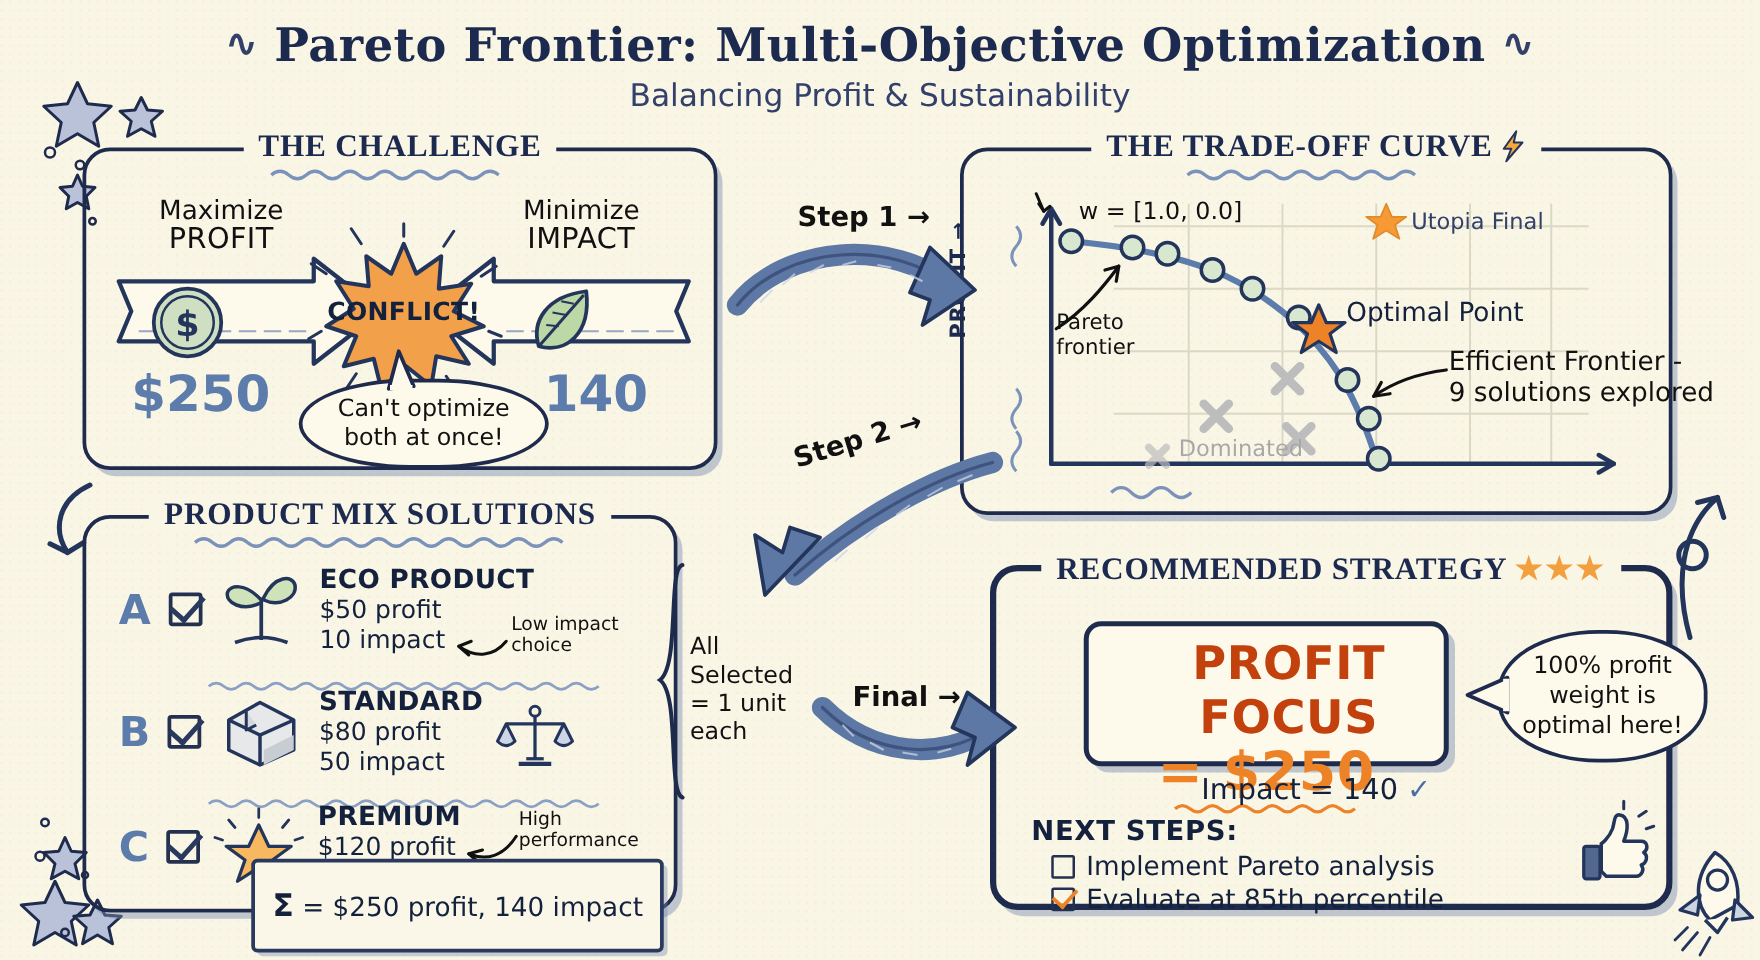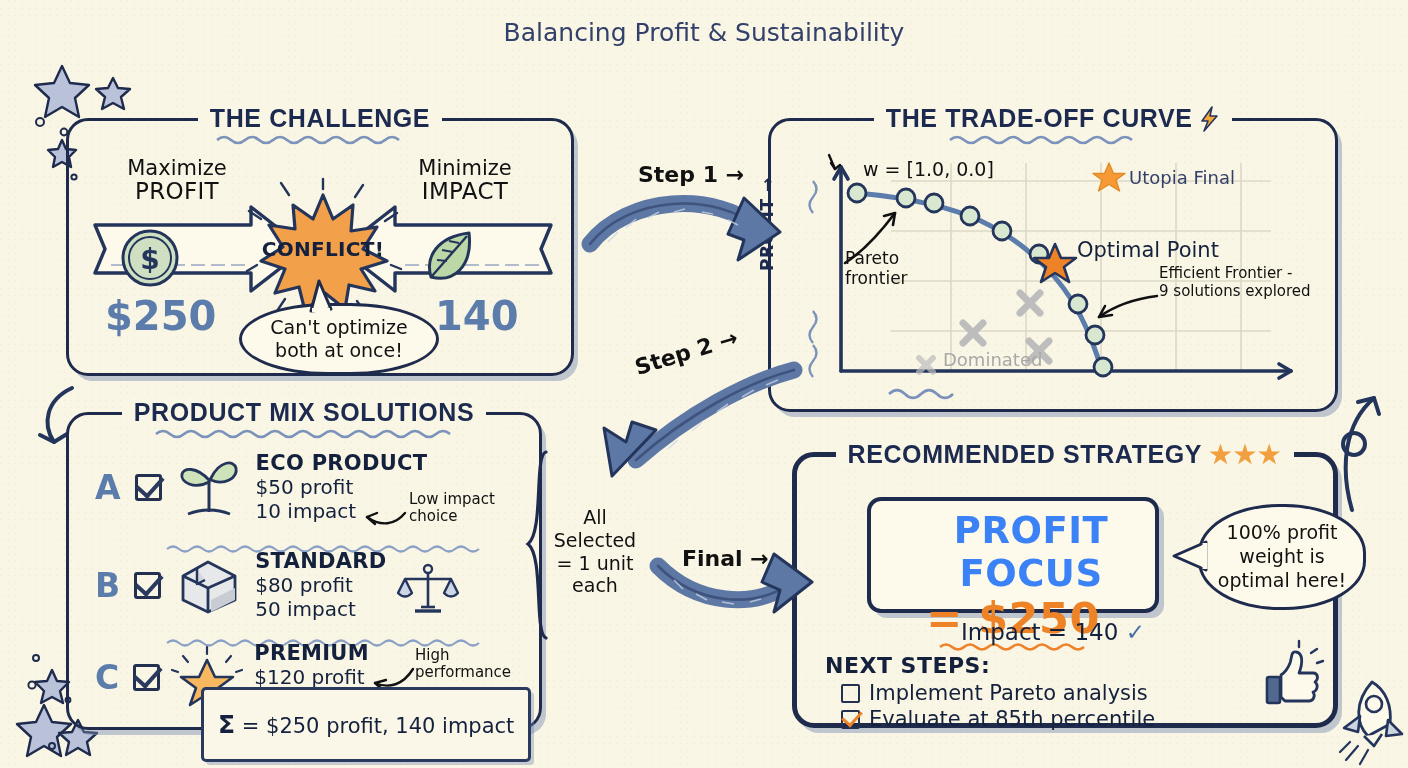--- a/index.html
+++ b/index.html
@@ -31,21 +31,21 @@
     border: 3px solid #1f2b4d;
     border-radius: 22px;
     background: transparent;
     box-shadow: 5px 6px 0 -1px rgba(120,140,175,.45);
   }
   .panel.thick { border-width: 5px; }
   .panel-title {
     position: absolute; top: -17px; left: 0; width: 100%;
     text-align: center; font-size: 25px; font-weight: 700;
     color: #1d2a4f; letter-spacing: .6px; white-space: nowrap;
-    font-family: Liberation Sans, sans-serif;
+    font-family: Liberation Serif, serif;
   }
   .panel-title span.bg { background:#faf6e6; padding: 0 12px; }
   .squig { position:absolute; left:50%; transform:translateX(-50%); }
 
   
   .goal-label { font-size: 21px; color:#111; line-height: 1.05; text-align:center; font-weight:400;}
   .goal-label b { font-size: 23px; font-weight:400; letter-spacing:.3px; }
   .bignum { font-size: 40px; font-weight: 700; color:#5c7cab; }
   .conflict-text {
     font-size: 20px; font-weight:700; color:#14213d; letter-spacing:.3px;
@@ -77,29 +77,29 @@
   }
   .pname { font-size:21px; font-weight:700; color:#14213d; letter-spacing:.3px;}
   .pline { font-size:20px; color:#14213d; }
   .ptag { font-size:15px; color:#111; line-height:1.1; }
   .sum-box {
     border:3px solid #2a3a5e; border-radius:5px; background:#fbf7e8;
     font-size:21px; color:#14213d; padding:20px 14px;
     box-shadow: 4px 4px 0 -1px rgba(120,140,175,.4);
     white-space:nowrap;
   }
-  .brace-txt { font-size:19px; color:#111; text-align:center; line-height:1.2;}
+  .brace-txt { font-size:19px; color:#111; text-align:left; line-height:1.2;}
 
   
   #focus-box {
     position:absolute; border:4px solid #1f2b4d; border-radius:14px;
     background:#fdfaec; text-align:center;
     box-shadow: 6px 6px 0 -1px rgba(120,140,175,.45);
   }
-  #focus-title { font-size:37px; font-weight:700; color:#3b82f6; letter-spacing:.5px;padding-left:36px; }
+  #focus-title { font-size:37px; font-weight:700; color:#c2410c; letter-spacing:.5px;padding-left:36px; }
   #focus-value { font-size:43px; font-weight:700; color:#ee8227; letter-spacing:.5px; margin-top:-2px;}
   .impact-line { font-size:23px; color:#14213d; }
   .next-head { font-size:22px; font-weight:700; color:#14213d; letter-spacing:.5px;}
   .next-item { font-size:21px; color:#14213d; display:flex; align-items:center; gap:9px;}
   .chk-sm { width:19px; height:19px; border:2.5px solid #24304f; border-radius:2px; position:relative; flex:none;}
   .chk-sm.on::after{
     content:""; position:absolute; left:3px; top:-5px; width:9px; height:16px;
     border-right:3px solid #ee8227; border-bottom:3px solid #ee8227; transform:rotate(42deg);
   }
 
@@ -152,20 +152,25 @@
     <path d="M18 142 C6 100 10 56 40 30" fill="none" stroke="#24355c" stroke-width="4" stroke-linecap="round"></path>
     <path d="M40 30 l-16 4 M40 30 l5 16" fill="none" stroke="#24355c" stroke-width="4" stroke-linecap="round"></path>
     <circle cx="20" cy="76" r="11" fill="none" stroke="#24355c" stroke-width="4"></circle>
   </svg>
   <svg class="abs" width="60" height="70" style="left:30px;top:380px">
     <path d="M42 8 C16 20 12 44 24 62" fill="none" stroke="#24355c" stroke-width="4" stroke-linecap="round"></path>
     <path d="M24 62 l-14 -7 M24 62 l13 -8" fill="none" stroke="#24355c" stroke-width="4" stroke-linecap="round"></path>
   </svg>
 
   <div class="abs" id="title-wrap">
+    <div id="main-title">
+      <span class="sw">∿</span>
+      <span>Pareto Frontier: Multi-Objective Optimization</span>
+      <span class="sw">∿</span>
+    </div>
     <div id="subtitle">Balancing Profit &amp; Sustainability</div>
   </div>
 
   <div class="panel" style="left:66px;top:118px;width:508px;height:258px;">
     <div class="panel-title">
       <span class="bg">THE CHALLENGE</span>
     </div>
     <svg class="squig" width="210" height="12" style="top:12px">
       <path d="M2 7 q7 -6 14 0 t14 0 t14 0 t14 0 t14 0 t14 0 t14 0 t14 0 t14 0 t14 0 t14 0 t14 0 t14 0" fill="none" stroke="#7b93bb" stroke-width="2.6"></path>
     </svg>
@@ -310,21 +315,21 @@
     <div class="abs chart-note" style="left:92px;top:38px;font-size:19px;white-space:nowrap">w = [1.0, 0.0]</div>
 
     <div class="abs chart-note" style="left:74px;top:128px;line-height:1.15">
       <span>Pareto</span><br>
       <span>frontier</span>
     </div>
 
     <div class="abs legend-txt" style="left:358px;top:46px">Utopia Final</div>
     <div class="abs" style="left:306px;top:117px;font-size:21px;color:#14213d">Optimal Point</div>
 
-    <div class="abs chart-note" style="left:388px;top:144px;line-height:1.18;font-size:15px;white-space:nowrap">
+    <div class="abs chart-note" style="left:388px;top:156px;line-height:1.18;font-size:21px;white-space:nowrap">
       <span>Efficient Frontier -</span><br>
       <span>9 solutions explored</span>
     </div>
 
     <div class="abs dom-txt" style="left:172px;top:228px">Dominated</div>
 
     <div class="abs axis-label" style="left:-14px;top:150px;transform:rotate(-90deg);transform-origin:left top;white-space:nowrap">PROFIT →</div>
   </div>
 
   <div class="panel" style="left:66px;top:412px;width:476px;height:318px;">

